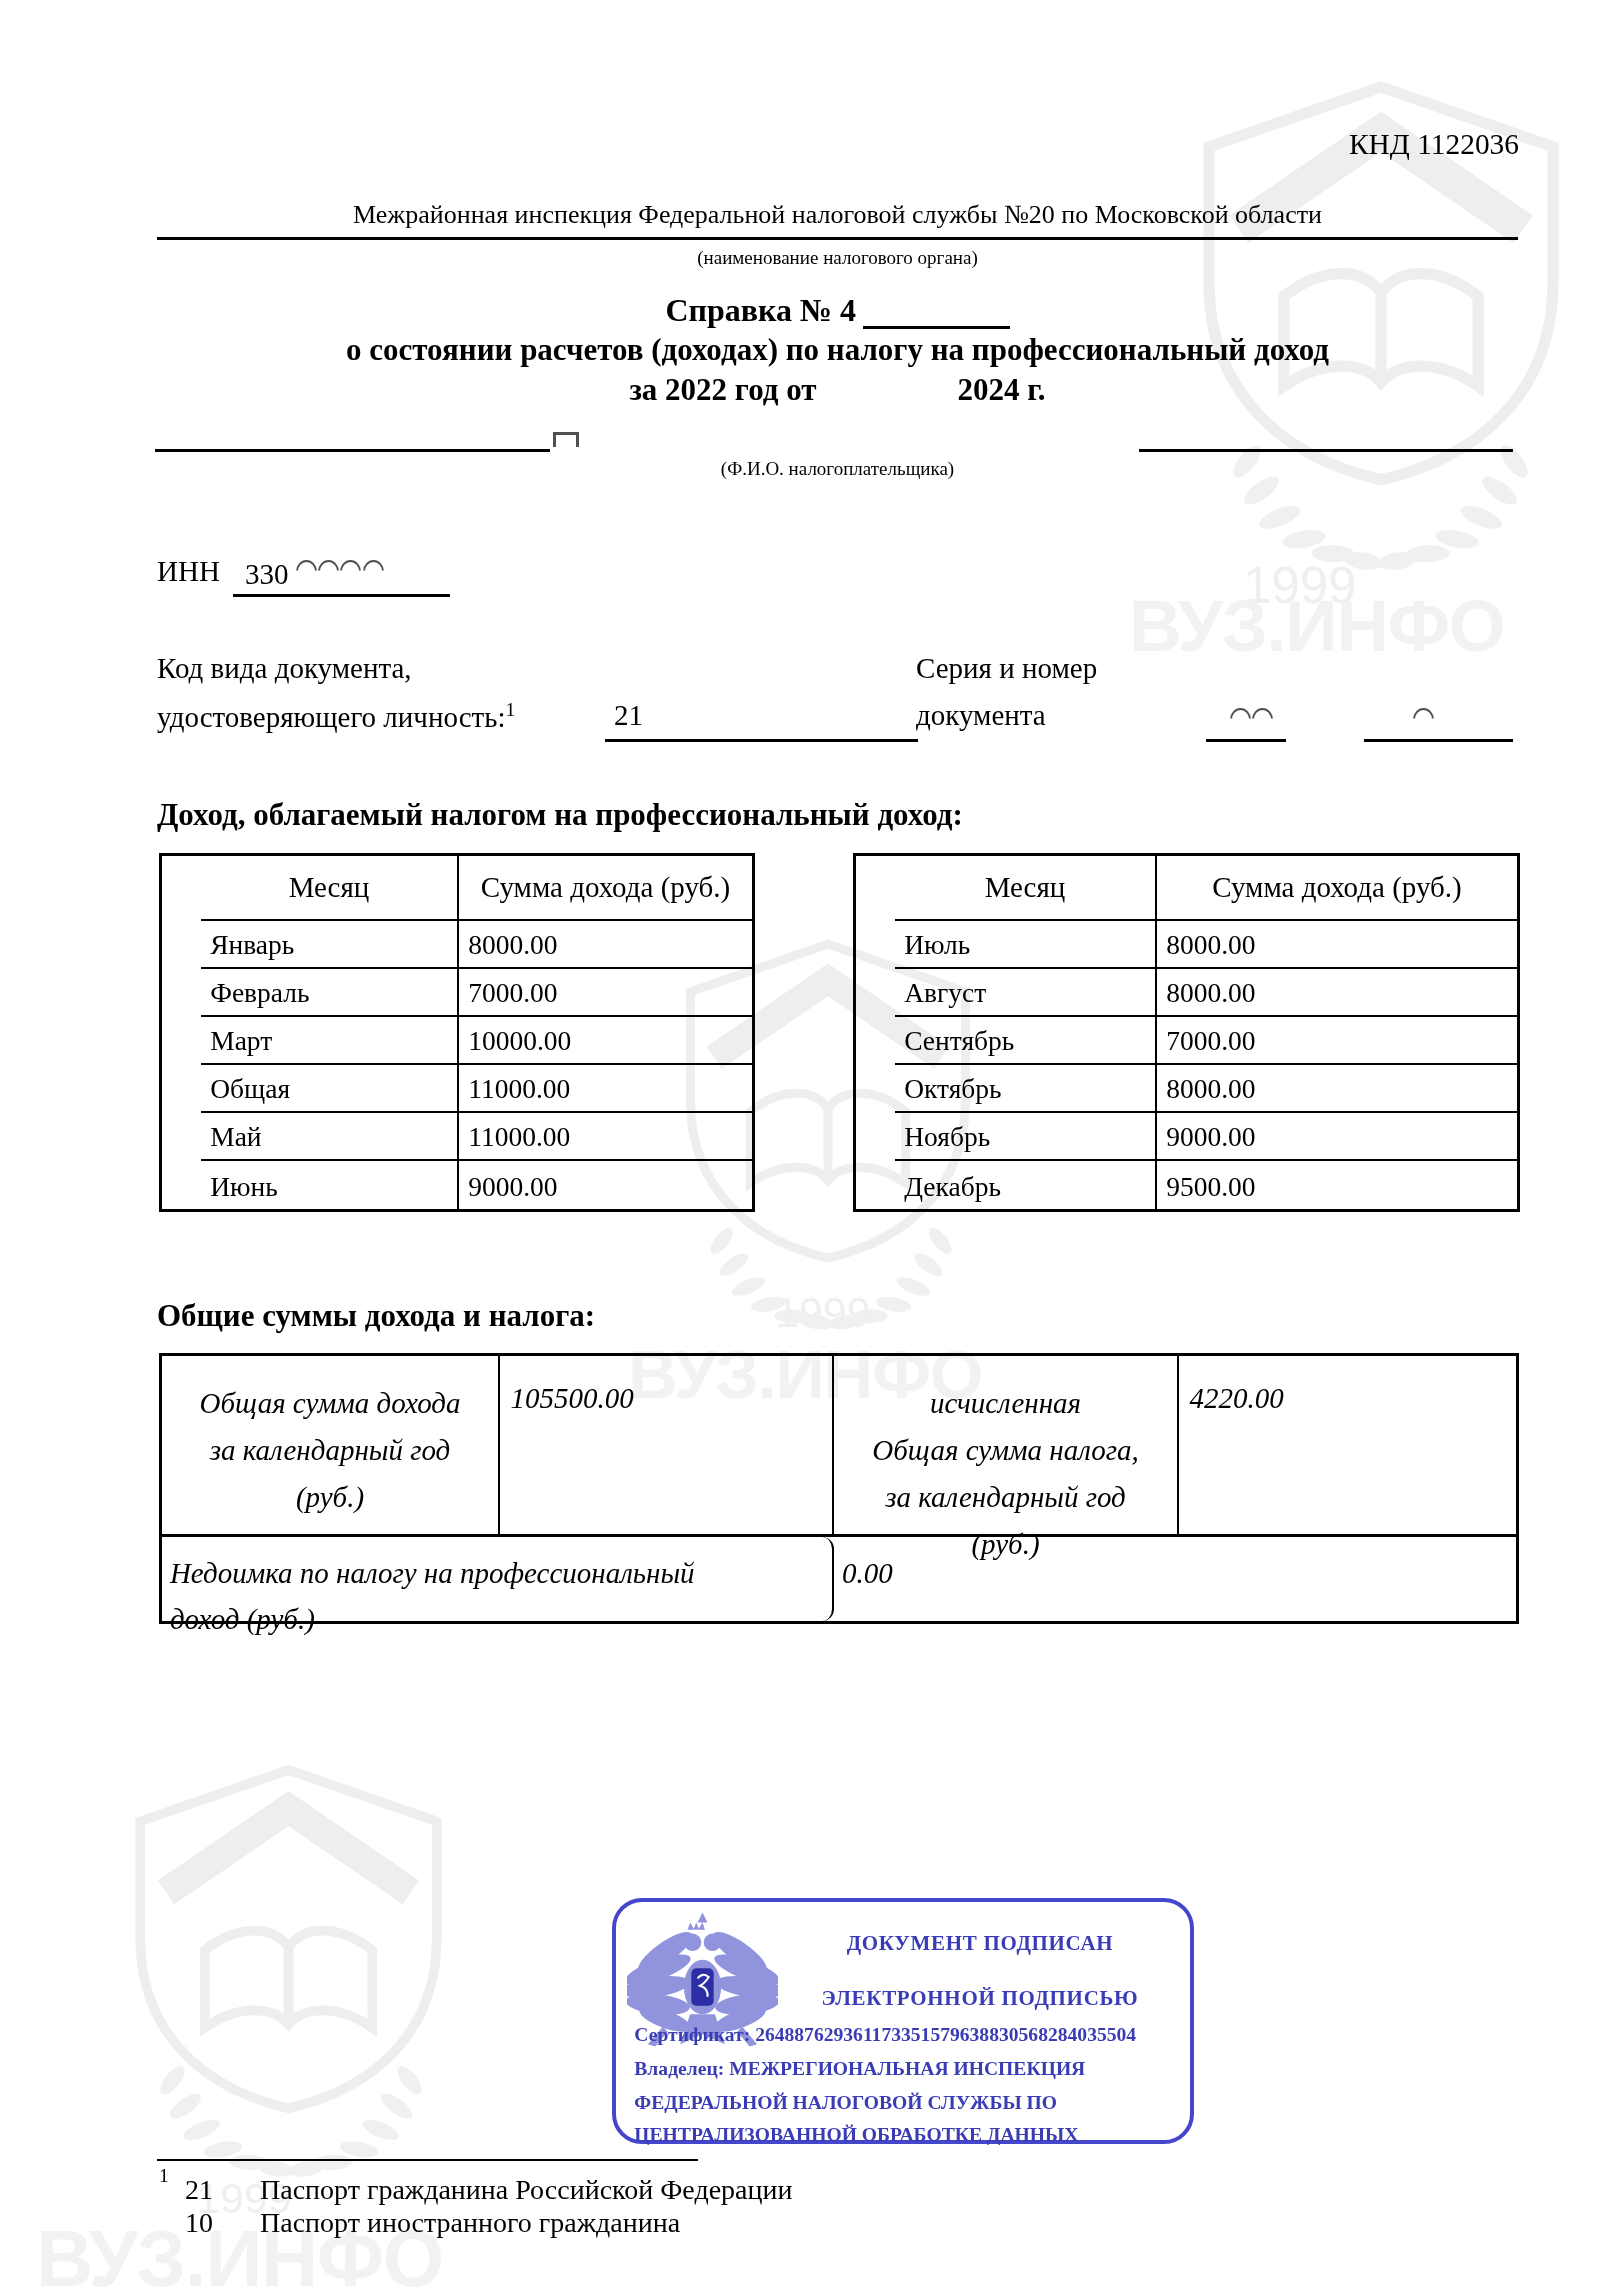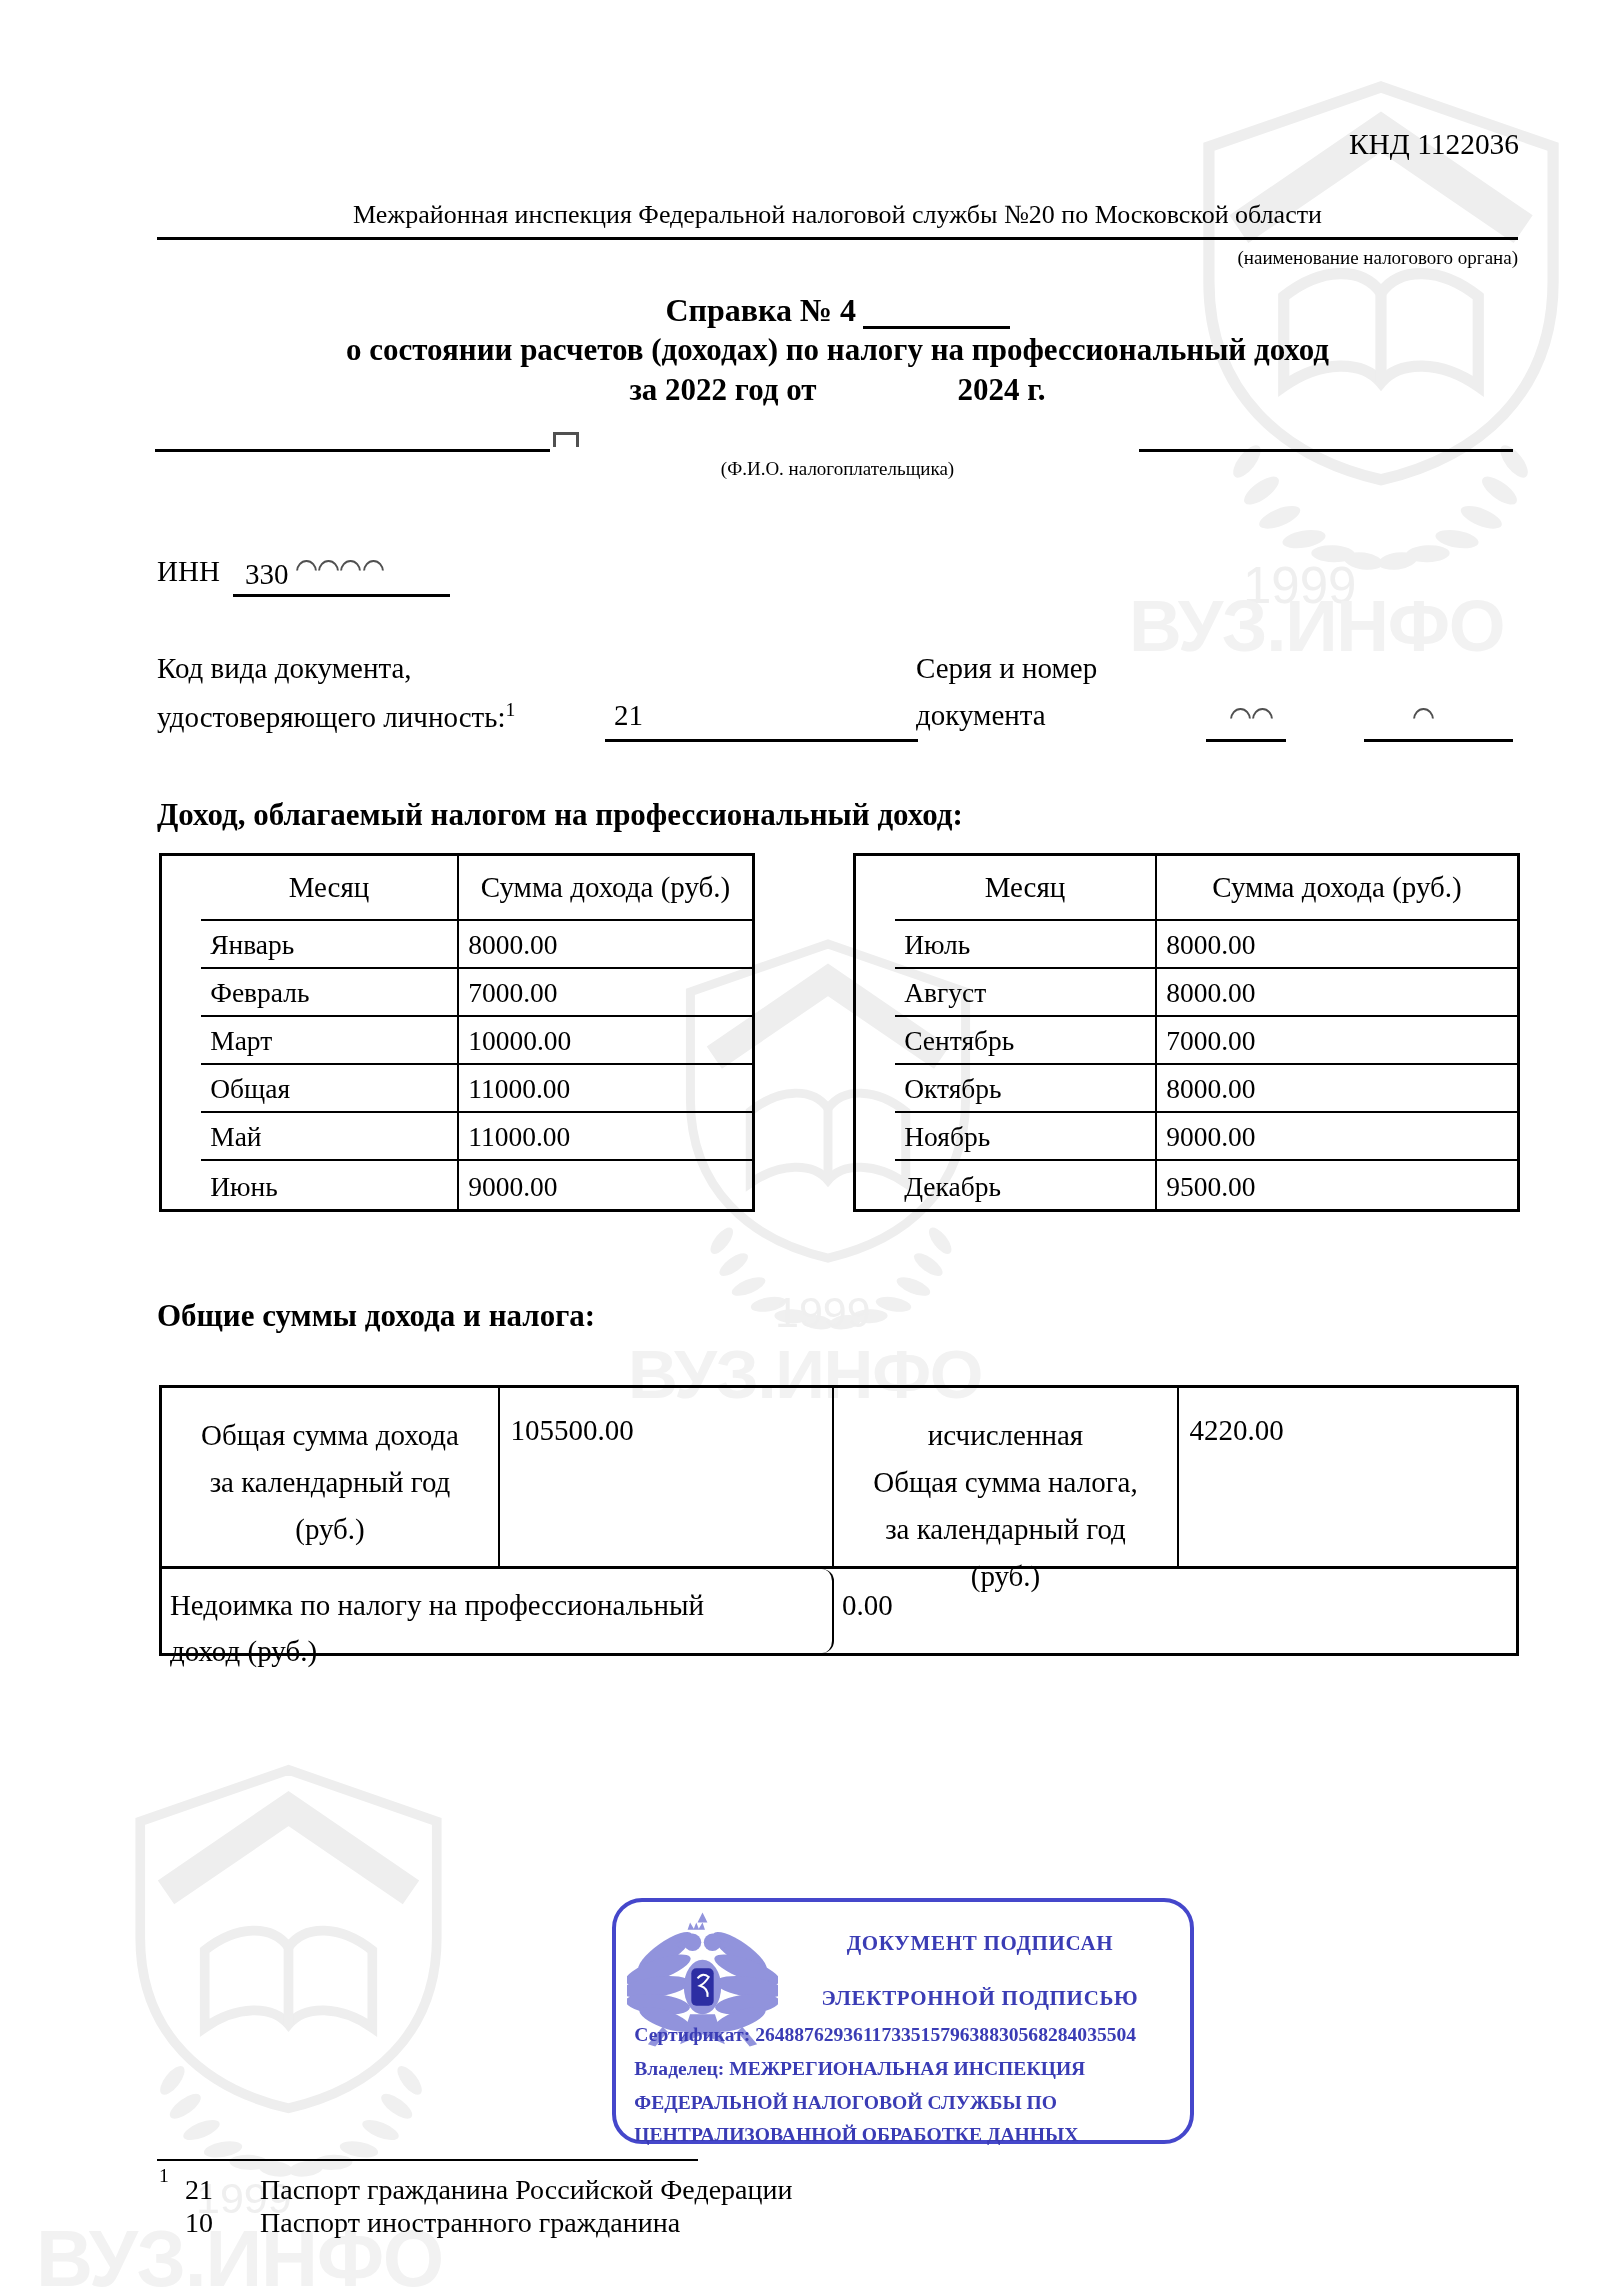--- a/index.html
+++ b/index.html
@@ -123,21 +123,21 @@
       <ellipse cx="136" cy="112" rx="16" ry="7" transform="rotate(8 136 112)"></ellipse>
     </g>
   </svg>
   <div class="wm-year" style="left:196px;top:2174px;font-size:43px;">1999</div>
   <div class="wm-text" style="left:36px;top:2213px;font-size:79px;">ВУЗ.ИНФО</div>
 
   <div class="abs" style="right:103px;top:128px;font-size:29.4px;">КНД 1122036</div>
 
   <div class="abs ctr" style="left:157px;width:1361px;top:200px;font-size:26px;">Межрайонная инспекция Федеральной налоговой службы №20 по Московской области</div>
   <div class="rule" style="left:157px;top:237px;width:1361px;height:3.3px;"></div>
-  <div class="abs ctr" style="left:157px;width:1361px;top:247px;font-size:19px;text-align:right;">(наименование налогового органа)</div>
+  <div class="abs ctr" style="left:157px;width:1361px;top:247px;font-size:19px;">(наименование налогового органа)</div>
 
   <div class="abs ctr b" style="left:157px;width:1361px;top:292px;font-size:32px;">
     <span>Справка № 4</span><span style="display:inline-block;width:147px;height:33px;border-bottom:3.9px solid #000;margin-left:6.5px;vertical-align:bottom;"></span>
   </div>
   <div class="abs ctr b" style="left:157px;width:1361px;top:332px;font-size:31px;">о состоянии расчетов (доходах) по налогу на профессиональный доход</div>
   <div class="abs ctr b" style="left:157px;width:1361px;top:372px;font-size:31px;">
     <span>за 2022 год от</span><span style="display:inline-block;width:141px;"></span><span>2024 г.</span>
   </div>
 
   <div class="rule" style="left:155px;top:449px;width:395px;height:2.6px;"></div>
@@ -199,21 +199,21 @@
     <div class="cell br bb">Октябрь</div>
     <div class="cell bb">8000.00</div>
     <div class="cell br bb">Ноябрь</div>
     <div class="cell bb">9000.00</div>
     <div class="cell br">Декабрь</div>
     <div class="cell">9500.00</div>
   </div>
 
   <div class="abs b" style="left:157px;top:1298px;font-size:31px;">Общие суммы дохода и налога:</div>
 
-  <div class="abs ttl" style="left:159px;top:1385px;">
+  <div class="abs ttl" style="left:159px;top:1353px;font-style:italic;">
     <div class="tc br bbT">
       <div>Общая сумма дохода</div>
       <div>за календарный год</div>
       <div>(руб.)</div>
     </div>
     <div class="tv br bbT">105500.00</div>
     <div class="tc br bbT">
       <div>исчисленная</div>
       <div>Общая сумма налога,</div>
       <div>за календарный год</div>

